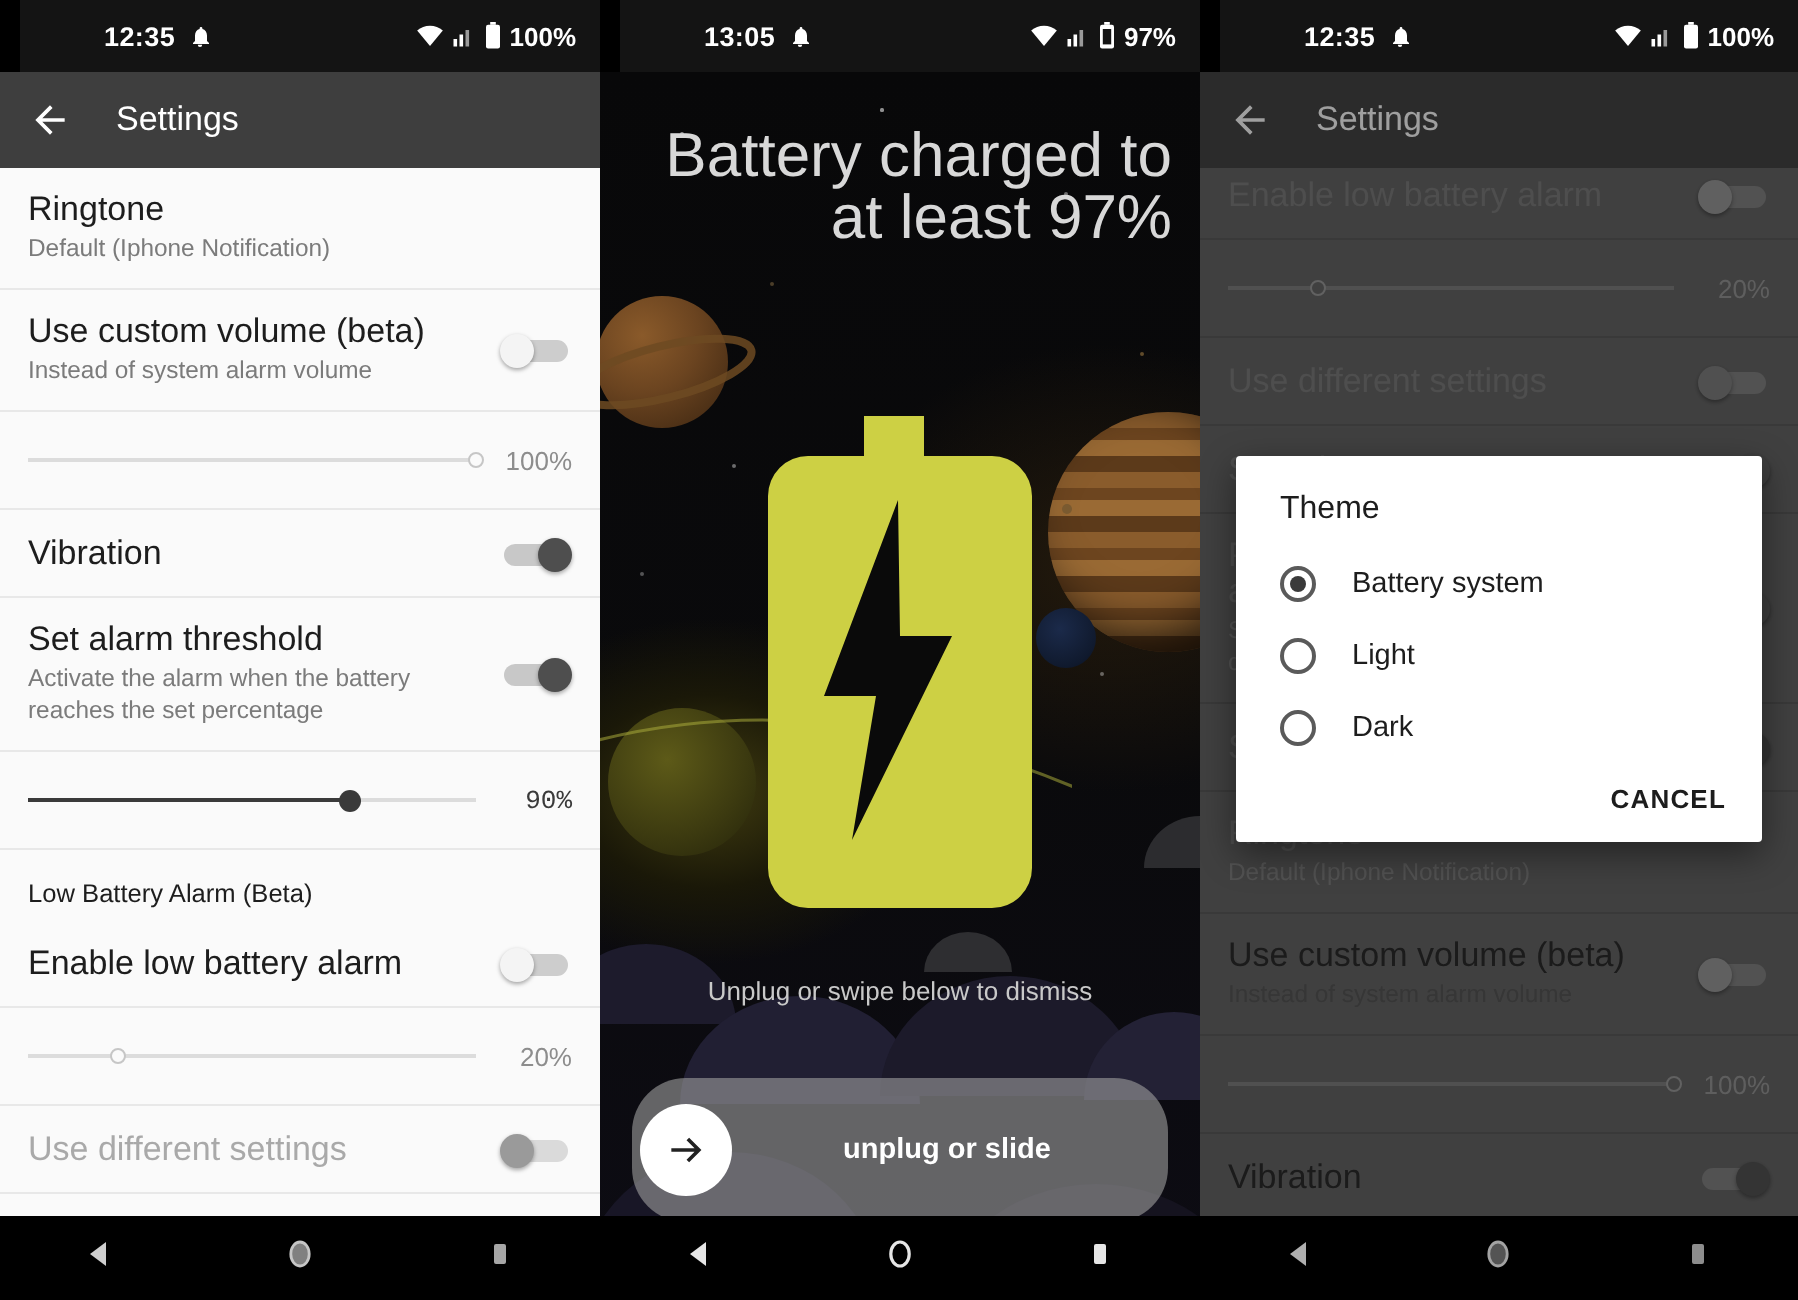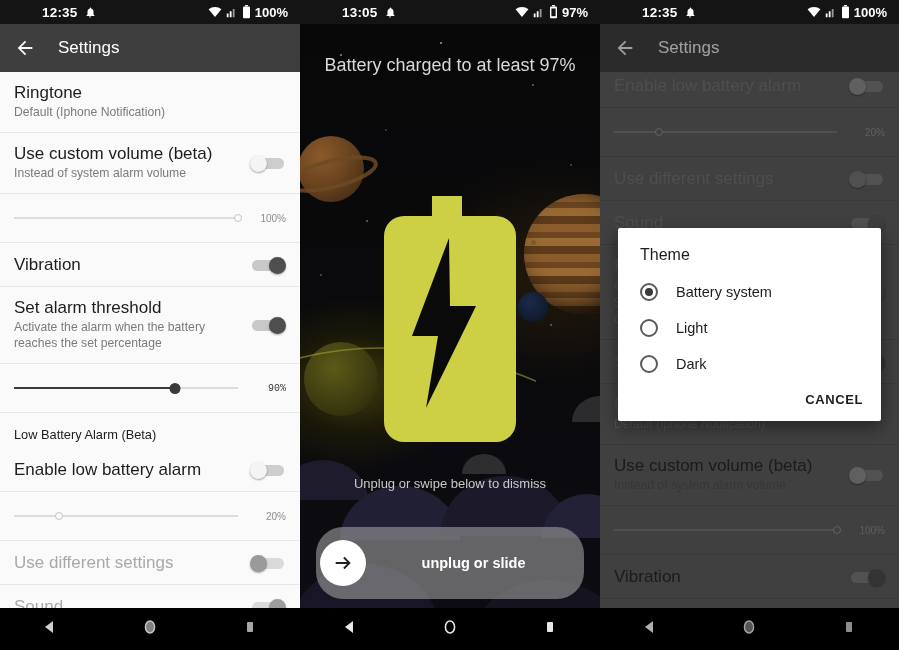--- a/index.html
+++ b/index.html
@@ -8,22 +8,22 @@
     background: #000;
     font-family: "Liberation Sans", sans-serif;
     overflow: hidden;
   }
   .frame { position: relative; width: 899px; height: 650px; display: flex; }
   .panel { position: relative; width: 300px; height: 650px; overflow: hidden; }
   .panel.p3 { width: 299px; }
 
   
   .statusbar {
-    position: relative; height: 24px; background: #141414;
-    display: flex; align-items: center; z-index: 60;
+    position: relative; height: 36px; background: #141414;
+    display: flex; align-items: center; z-index: 60; margin-left: 10px;
   }
   .sb-left { display: flex; align-items: center; gap: 6px; margin-left: 42px; }
   .sb-time { color: #fff; font-size: 13.5px; font-weight: bold; letter-spacing: .2px; }
   .sb-right { margin-left: auto; margin-right: 12px; display: flex; align-items: center; gap: 4px; }
   .sb-batt-text { color: #fff; font-size: 13px; font-weight: bold; }
   .ico { display: inline-block; line-height: 0; }
 
   
   .toolbar {
     height: 48px; background: #3e3e3e; display: flex; align-items: center;
@@ -70,34 +70,34 @@
     display: flex; align-items: center; gap: 10px;
   }
   .sl { position: relative; flex: 1; height: 16px; }
   .sl .bar { position: absolute; top: 7px; left: 0; right: 0; height: 2px; background: #dcdcdc; }
   .sl .fill { position: absolute; top: 7px; left: 0; height: 2px; background: #3a3a3a; }
   .sl .thumb {
     position: absolute; top: 3px; width: 11px; height: 11px; border-radius: 50%;
     background: #3a3a3a; transform: translateX(-50%);
   }
   .sl.empty .thumb { background: #fafafa; border: 1.5px solid #c6c6c6; width: 8px; height: 8px; top: 4px; }
-  .sl-val { font-size: 10px; color: #8d8d8d; width: 38px; text-align: right; flex: none; }
+  .sl-val { font-size: 13px; color: #8d8d8d; width: 38px; text-align: right; flex: none; }
   .sl-val.dark { color: #3a3a3a; font-family: Liberation Mono, monospace; }
 
   
   .space {
     position: relative; height: 620px; background:
       radial-gradient(ellipse 160px 120px at 18% 58%, #423d10 0%, #1a1808 40%, rgba(10,10,10,0) 72%),
       radial-gradient(ellipse 200px 160px at 85% 40%, #241a0c 0%, rgba(8,8,8,0) 70%),
       linear-gradient(#080809 0%, #0a0a0c 55%, #0d0c14 100%);
     overflow: hidden;
   }
   .chg-title {
-    position: absolute; top: 26px; left: 0; right: 0; text-align: center;
-    color: #d8d8d8; font-size: 18px; line-height: 31px; padding: 0 14px; z-index: 5;
+    position: absolute; top: 26px; left: 0; right: 0; text-align: right;
+    color: #d8d8d8; font-size: 31px; line-height: 31px; padding: 0 14px; z-index: 5;
   }
   .battery {
     position: absolute; left: 50%; top: 172px; transform: translateX(-50%); z-index: 4;
   }
   .hint {
     position: absolute; top: 452px; left: 0; right: 0; text-align: center;
     color: #c9c9c9; font-size: 13px; z-index: 6;
   }
   .slidebtn {
     position: absolute; left: 16px; right: 16px; top: 503px; height: 72px;

